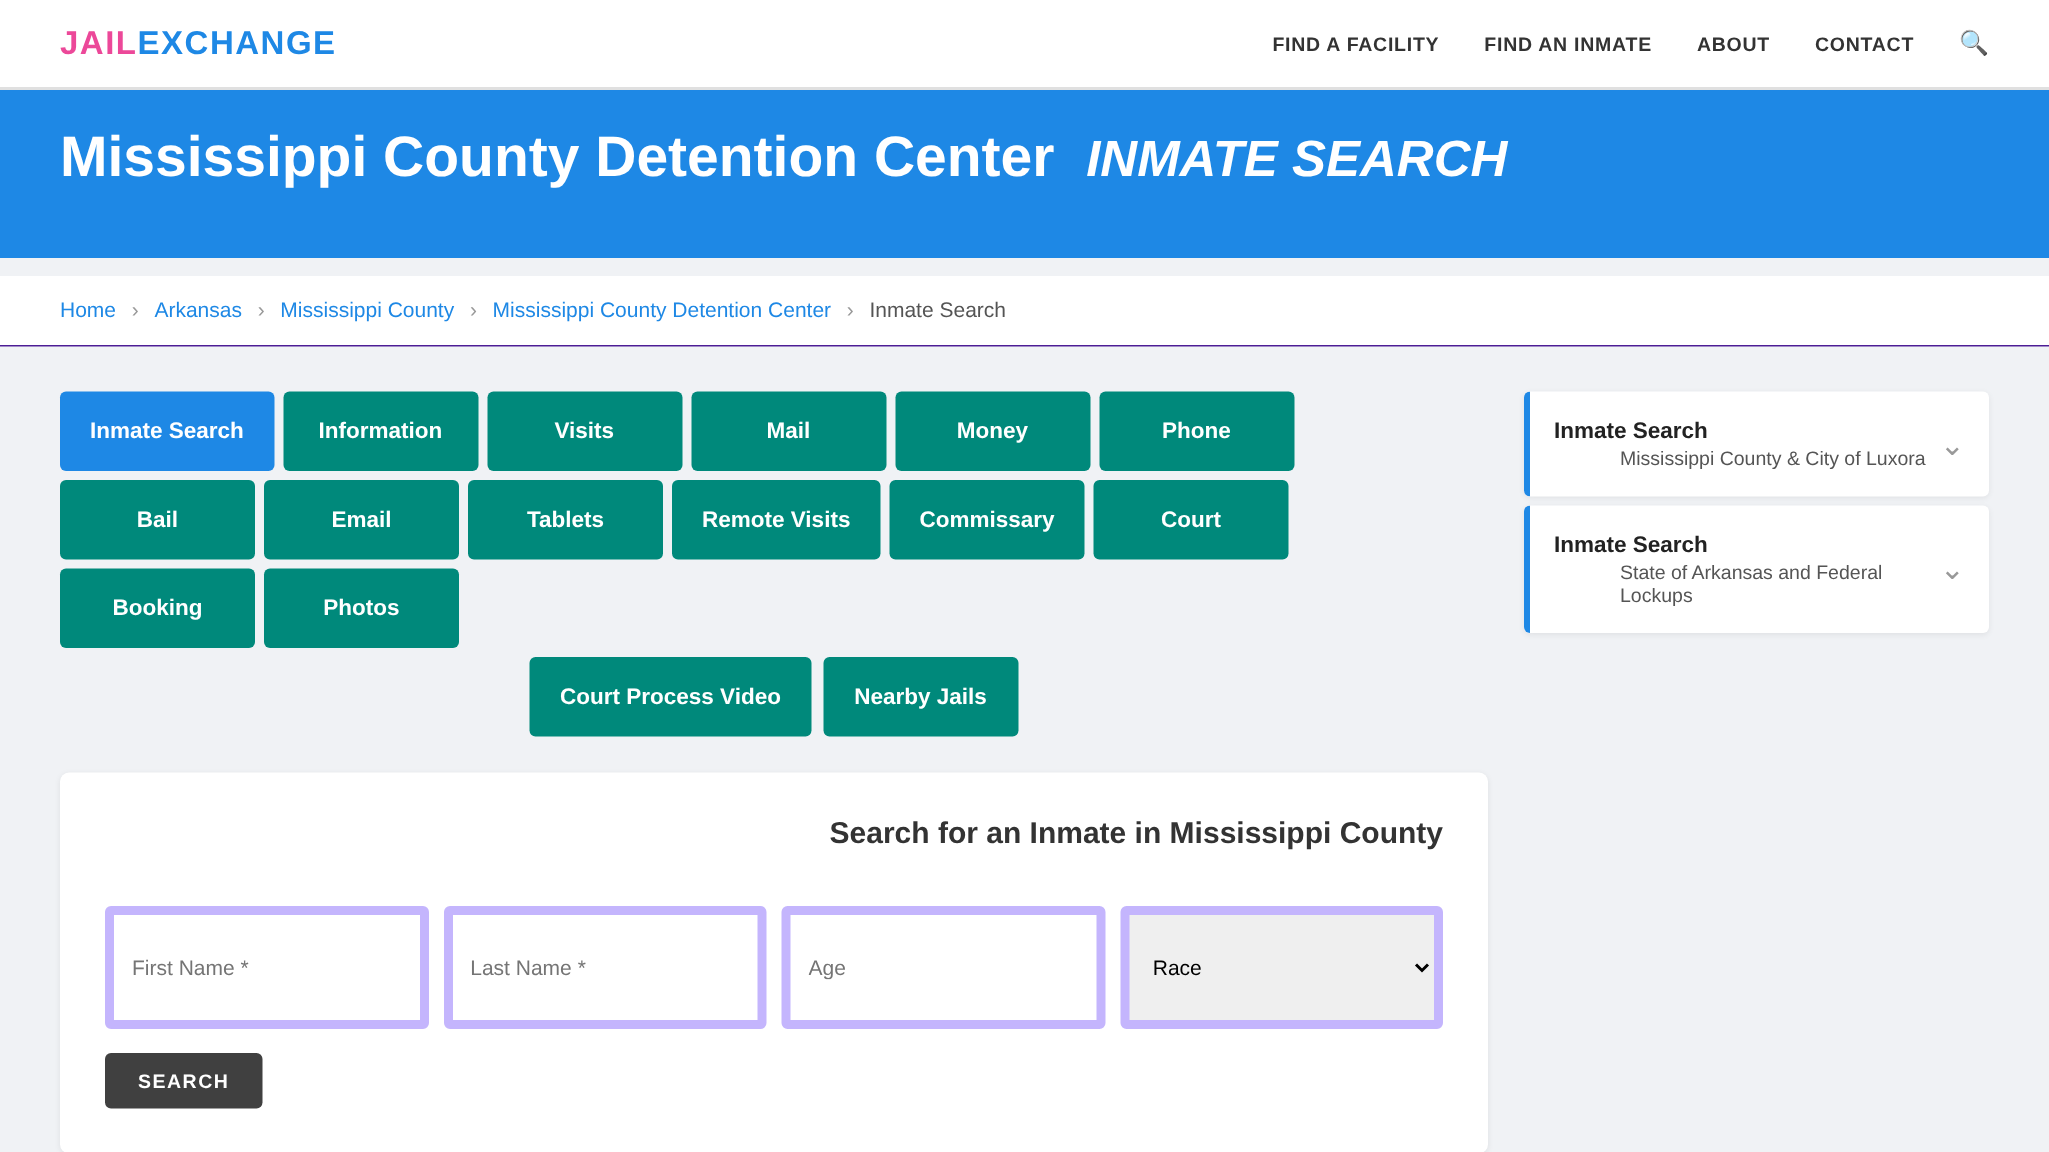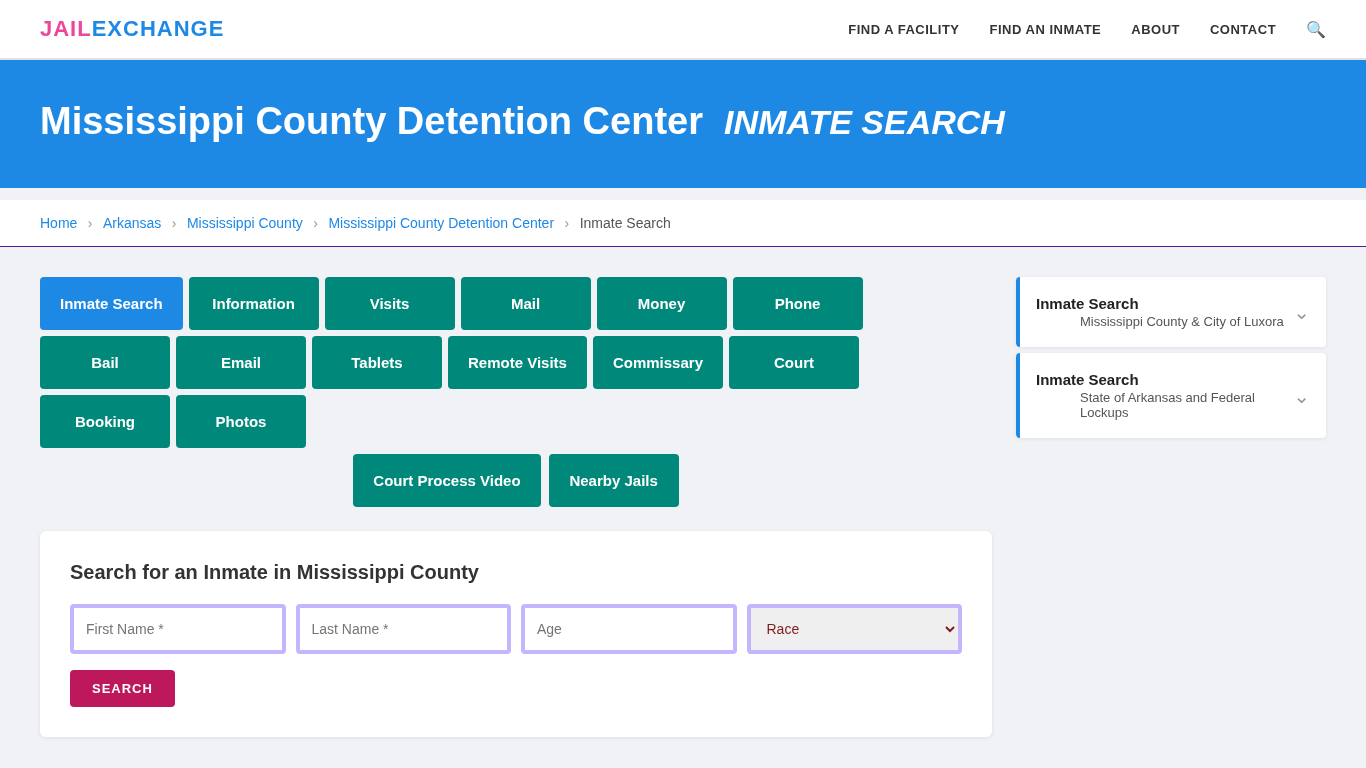--- a/index.html
+++ b/index.html
@@ -40,21 +40,21 @@
     }
     .search-icon {
       font-size: 16px;
       color: #555;
       cursor: pointer;
     }
 
     
     .hero {
       background: #1e88e5;
-      padding: 40px 40px 45px 40px;
+      padding: 24px 40px 45px 40px;
     }
     .hero-title {
       font-size: 38px;
       font-weight: 900;
       color: #fff;
     }
     .hero-title span.italic {
       font-style: italic;
       font-weight: 700;
       font-size: 34px;
@@ -122,40 +122,40 @@
     
     .search-box {
       background: #fff;
       border-radius: 6px;
       padding: 30px;
       box-shadow: 0 1px 4px rgba(0,0,0,0.08);
     }
     .search-box h2 {
       font-size: 20px;
       font-weight: 700;
-      margin-bottom: 20px;
-      text-align: left;
+      margin-bottom: 36px;
+      text-align: right;
     }
     .search-fields {
       display: flex;
       gap: 10px;
       flex-wrap: wrap;
       margin-bottom: 16px;
     }
     .search-fields input, .search-fields select {
-      border: 4px solid #c4b5fd;
+      border: 6px solid #c4b5fd;
       border-radius: 4px;
-      padding: 12px 12px;
+      padding: 26px 12px;
       font-size: 14px;
-      color: #7f1d1d;
+      color: #000000;
       flex: 1;
       min-width: 100px;
     }
     .search-btn {
-      background: #be185d;
+      background: #404040;
       color: #fff;
       border: none;
       border-radius: 4px;
       padding: 11px 22px;
       font-size: 13px;
       font-weight: 700;
       letter-spacing: 1px;
       text-transform: uppercase;
       cursor: pointer;
     }

